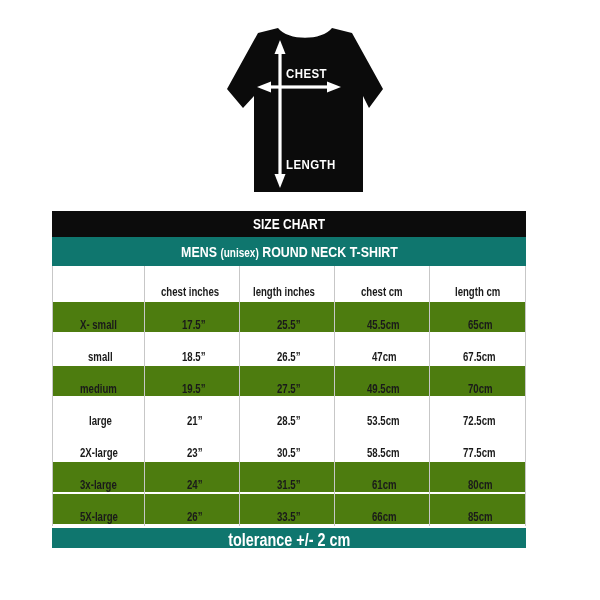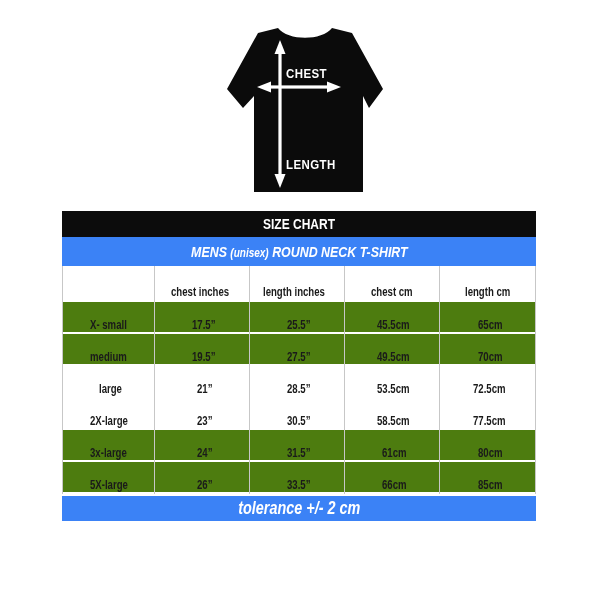--- a/index.html
+++ b/index.html
@@ -5,24 +5,24 @@
   html,body { margin:0; padding:0; background:#ffffff; }
   body { width:600px; height:600px; font-family:"Liberation Sans",sans-serif; }
   .page { position:relative; width:600px; height:548px; background:#ffffff; overflow:hidden; }
 
   
   .tee { position:absolute; left:218px; top:14px; }
   .tee text { fill:#ffffff; font-weight:bold; font-size:13.5px;
               font-family:"Liberation Sans",sans-serif; letter-spacing:0.5px; }
 
   
-  .chart { position:absolute; left:62px; top:211px; width:474px; }
+  .chart { position:absolute; left:52px; top:211px; width:474px; }
   .bar { color:#ffffff; text-align:center; font-weight:bold; }
   .bar-black { background:#0c0c0c; height:26px; line-height:26px; font-size:15px; }
-  .bar-orange { background:#3b82f6; height:29px; line-height:29px; font-size:15.5px;font-style:italic; }
+  .bar-orange { background:#0f766e; height:29px; line-height:29px; font-size:15.5px; }
   .bar-orange .unisex { font-size:12.5px; font-weight:bold; }
   .footer-bar { margin-top:2px; height:25px; line-height:25px; font-size:18px; }
 
   
   .cx  { display:inline-block; transform:scaleX(0.8); transform-origin:center center; white-space:nowrap; }
   .cxl { display:inline-block; transform:scaleX(0.8); transform-origin:left center;  white-space:nowrap; }
 
   
   .tblwrap { position:relative; }
   table { border-collapse:collapse; table-layout:fixed; width:474px; }
@@ -84,20 +84,27 @@
           </tr>
         </thead>
         <tbody>
           <tr class="g">
             <td><span class="cxl">X- small</span></td>
             <td><span class="cxl">17.5”</span></td>
             <td><span class="cxl">25.5”</span></td>
             <td><span class="cxl">45.5cm</span></td>
             <td><span class="cxl">65cm</span></td>
           </tr>
+          <tr>
+            <td><span class="cxl">small</span></td>
+            <td><span class="cxl">18.5”</span></td>
+            <td><span class="cxl">26.5”</span></td>
+            <td><span class="cxl">47cm</span></td>
+            <td><span class="cxl">67.5cm</span></td>
+          </tr>
           <tr class="g">
             <td><span class="cxl">medium</span></td>
             <td><span class="cxl">19.5”</span></td>
             <td><span class="cxl">27.5”</span></td>
             <td><span class="cxl">49.5cm</span></td>
             <td><span class="cxl">70cm</span></td>
           </tr>
           <tr>
             <td><span class="cxl">large</span></td>
             <td><span class="cxl">21”</span></td>

